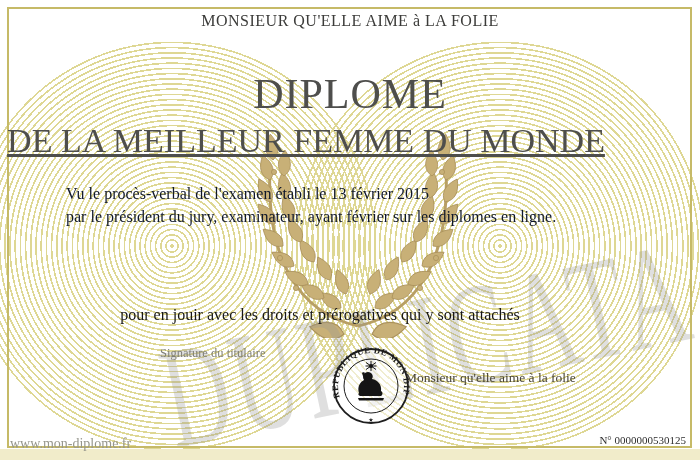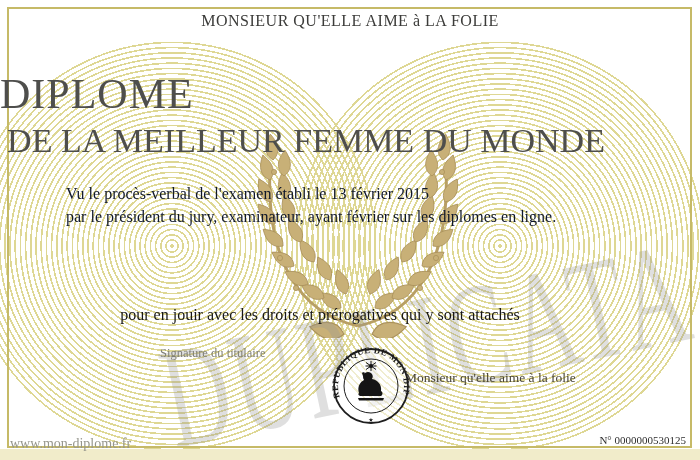--- a/index.html
+++ b/index.html
@@ -34,26 +34,26 @@
   .footer-strip{
     position:absolute;left:0;right:0;bottom:0;height:11px;background:#f1ecca;z-index:4;
   }
   
   .txt{position:absolute;z-index:5;}
   .header-line{
     left:0;width:700px;top:12px;text-align:center;
     font-size:16px;letter-spacing:.5px;color:#3c3c3a;
   }
   .title{
-    left:0;width:700px;top:70px;
+    left:0;width:700px;top:70px;text-align:center;
     font-size:42px;letter-spacing:1px;color:#4e4e4c;
   }
   .subtitle{
     left:0;width:612px;top:122px;text-align:center;
-    font-size:34px;color:#4e4e4c;white-space:nowrap;
+    font-size:34px;color:#4e4e4c;white-space:nowrap;text-decoration:underline;
   }
   .body-block{left:66px;top:183px;width:590px;font-size:16px;line-height:22.5px;color:#0f172a;}
   .body-line{white-space:pre-wrap;}
   .rights-line{left:0;width:640px;top:306px;text-align:center;font-size:16px;color:#161616;}
   .sig-label{left:160px;top:346px;font-size:12.5px;color:#7e7e75;}
   .awardee{left:405px;top:370px;font-size:13.5px;color:#474337;}
   .seal{position:absolute;left:331px;top:346px;z-index:5;}
   .footer-left{left:10px;top:436px;font-size:14px;color:#96968c;}
   .footer-right{right:14px;top:434px;font-size:11px;color:#2e2e2e;}
 </style>

